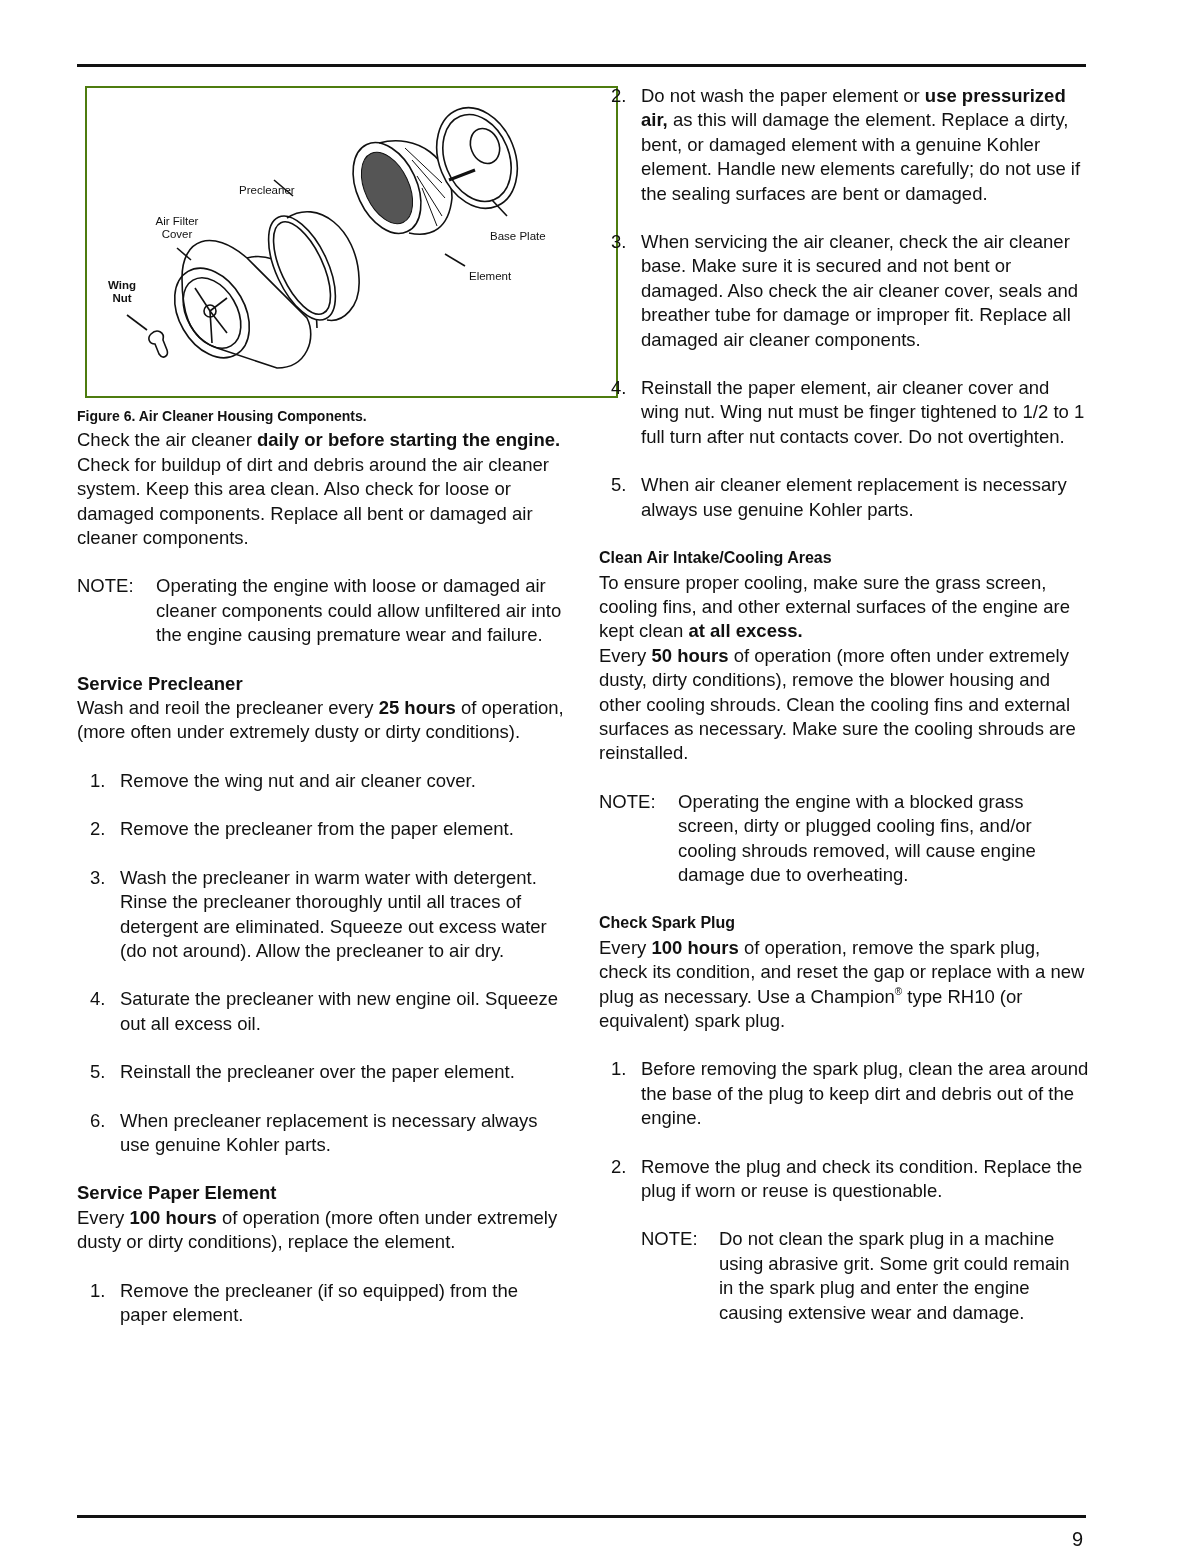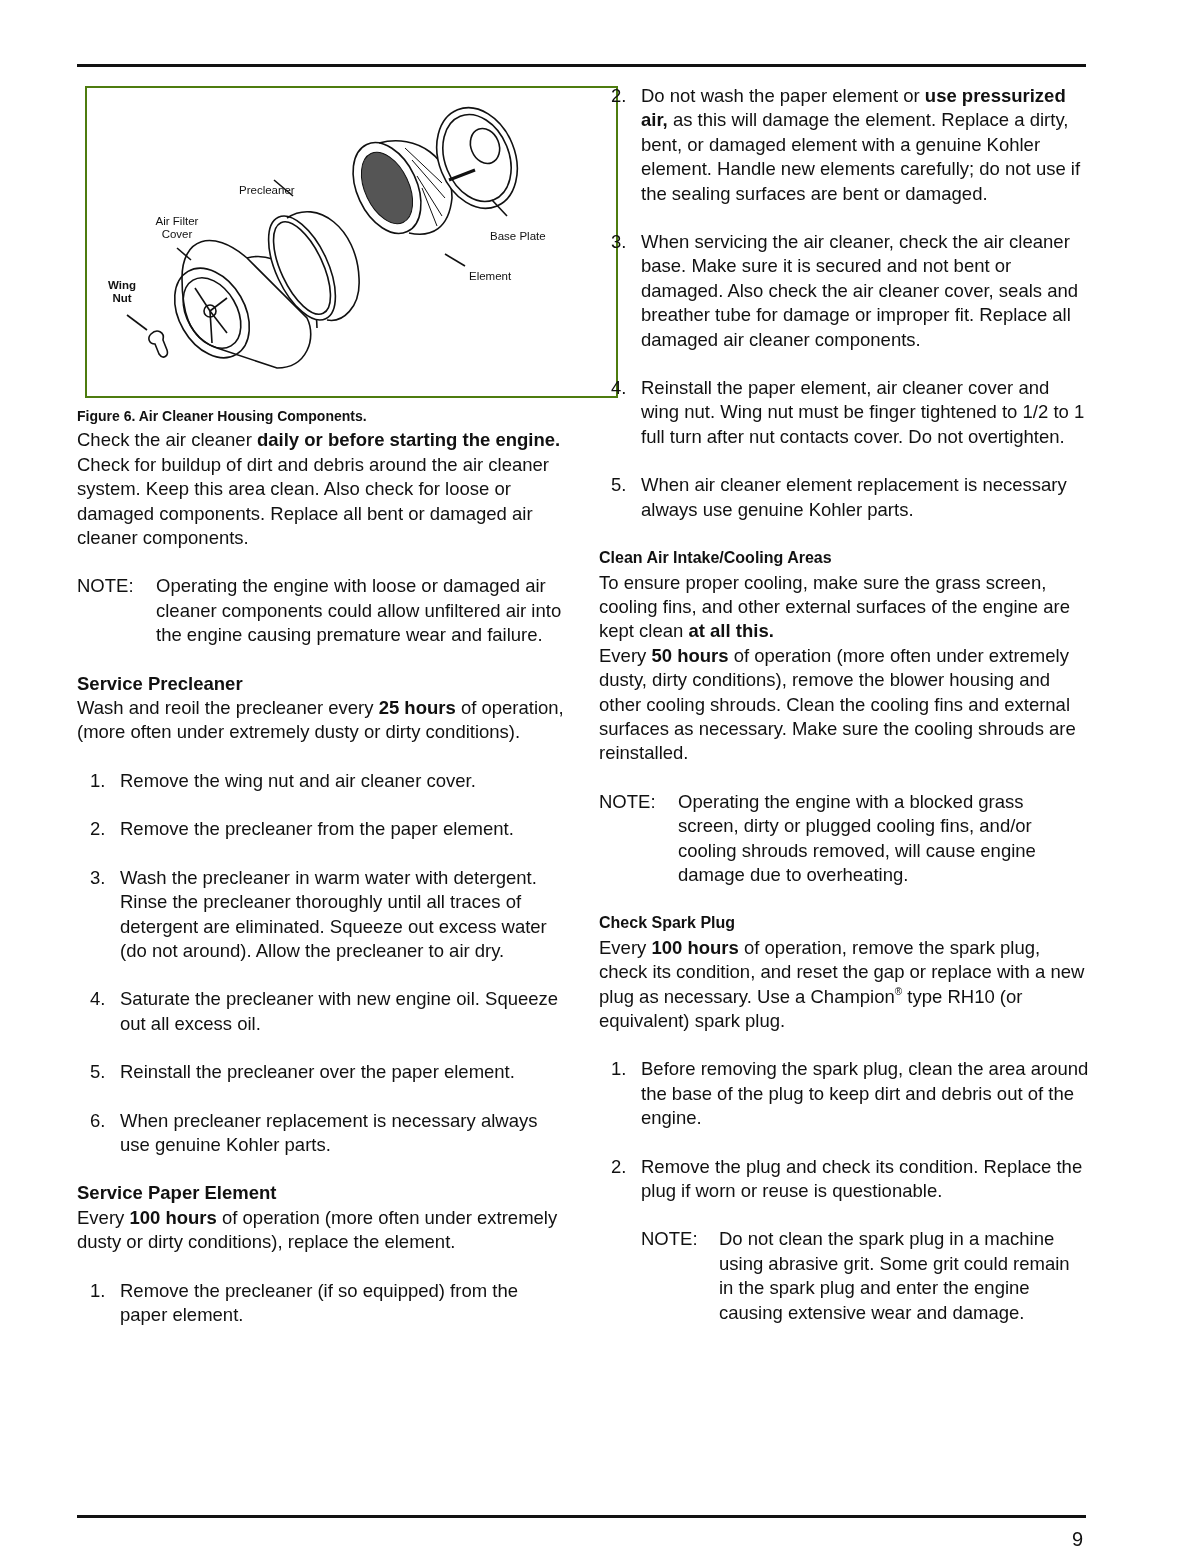--- a/index.html
+++ b/index.html
@@ -157,21 +157,21 @@
         <span class="step-num">4.</span>
         <span class="step-text">Reinstall the paper element, air cleaner cover and wing nut. Wing nut must be finger tightened to 1/2 to 1 full turn after nut contacts cover. Do not overtighten.</span>
       </li>
     <li>
         <span class="step-num">5.</span>
         <span class="step-text">When air cleaner element replacement is necessary always use genuine Kohler parts.</span>
       </li>
   </ol>
 
   <div class="heading-lg">Clean Air Intake/Cooling Areas</div>
-  <p><span>To ensure proper cooling, make sure the grass screen, cooling fins, and other external surfaces of the engine are kept clean </span><b>at all this.</b></p>
+  <p><span>To ensure proper cooling, make sure the grass screen, cooling fins, and other external surfaces of the engine are kept clean </span><b>at all excess.</b></p>
 
   <p class="para"><span>Every </span><b>50 hours</b><span> of operation (more often under extremely dusty, dirty conditions), remove the blower housing and other cooling shrouds. Clean the cooling fins and external surfaces as necessary.  Make sure the cooling shrouds are reinstalled.</span></p>
 
   <div class="note">
     <div class="note-label">NOTE:</div>
     <div class="note-text">Operating the engine with a blocked grass screen, dirty or plugged cooling fins, and/or cooling shrouds removed, will cause engine damage due to overheating.</div>
   </div>
 
   <div class="heading" style="font-size:16px">Check Spark Plug</div>
   <p><span>Every </span><b>100 hours</b><span> of operation, remove the spark plug, check its condition, and reset the gap or replace with a new plug as necessary. Use a Champion</span><sup>®</sup><span> type RH10 (or equivalent) spark plug.</span></p>

